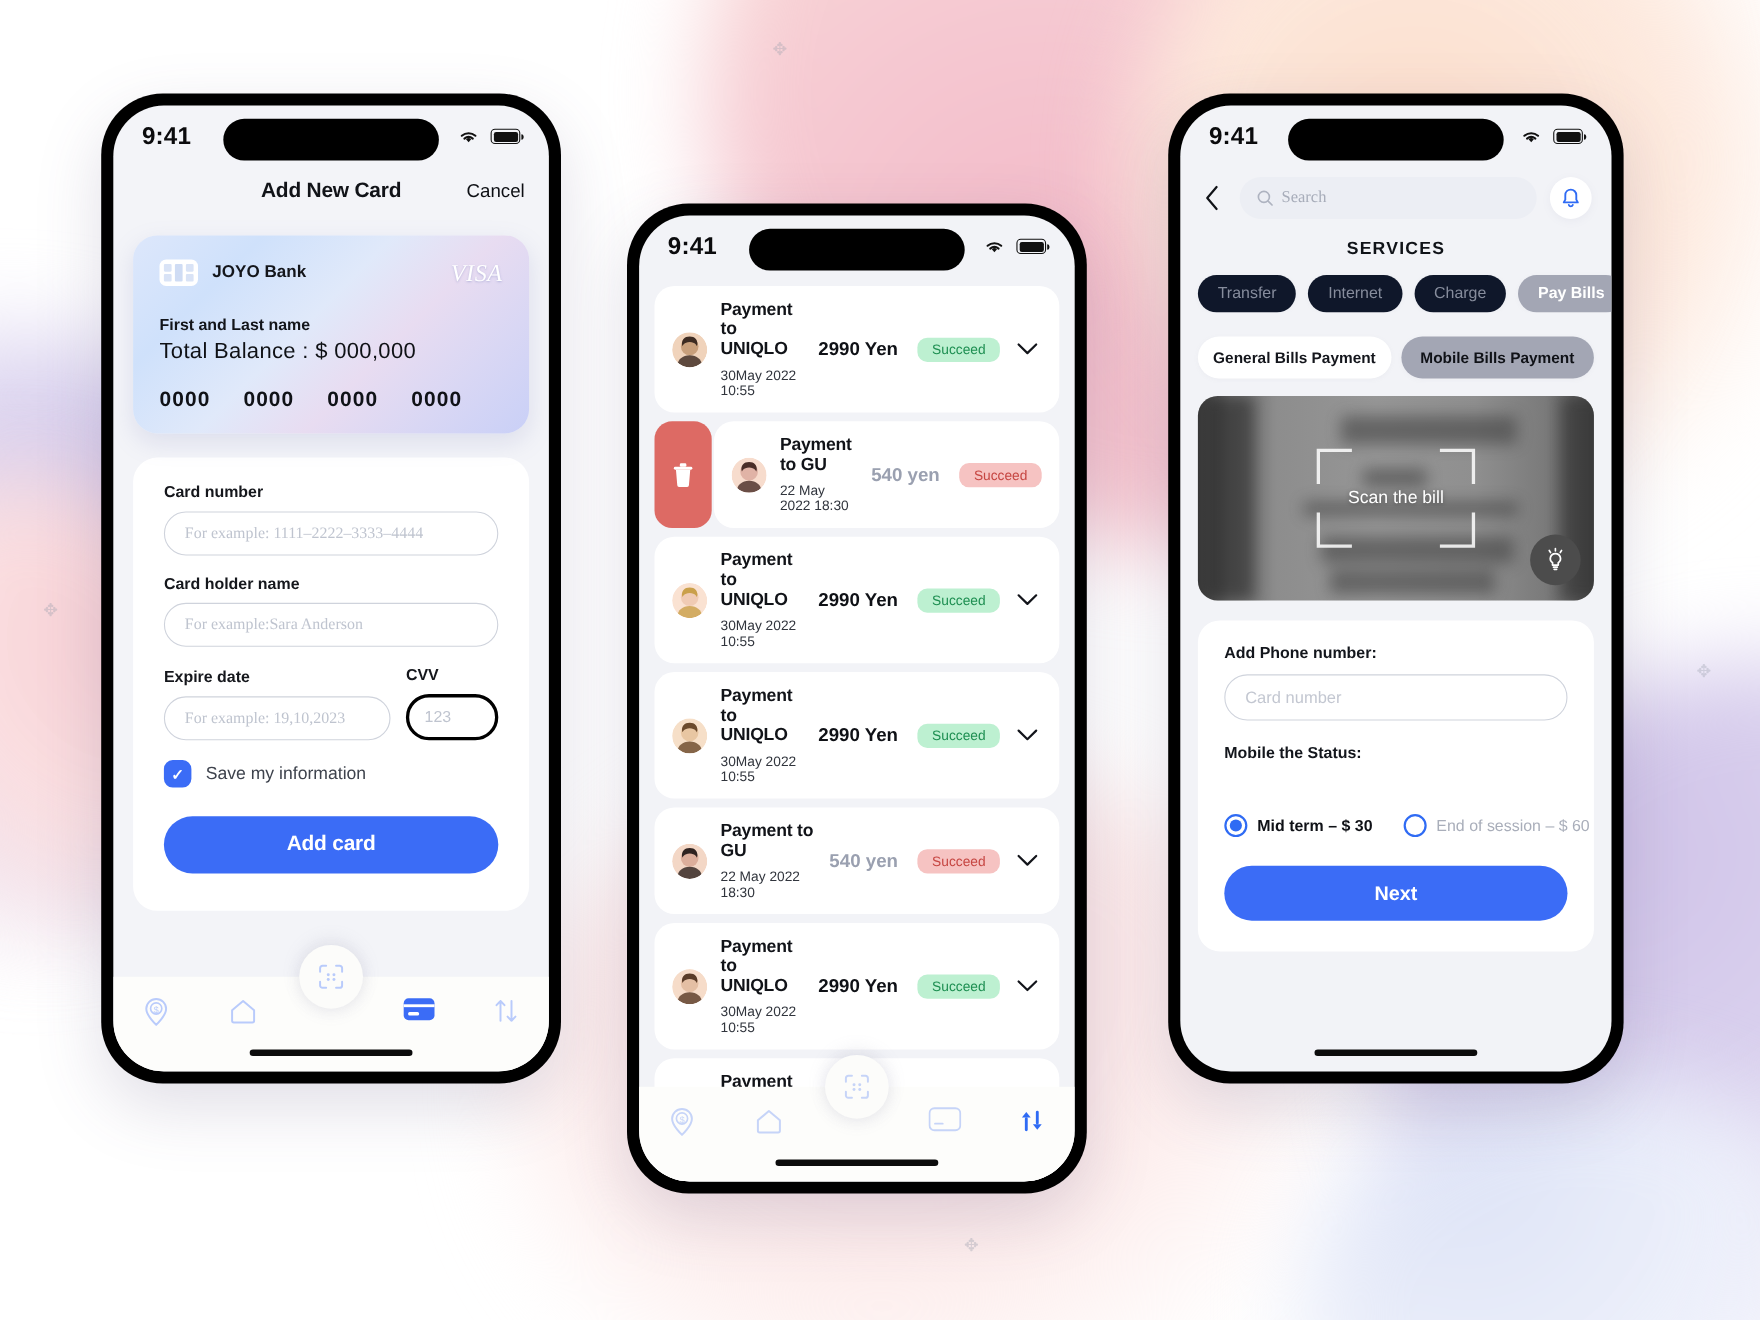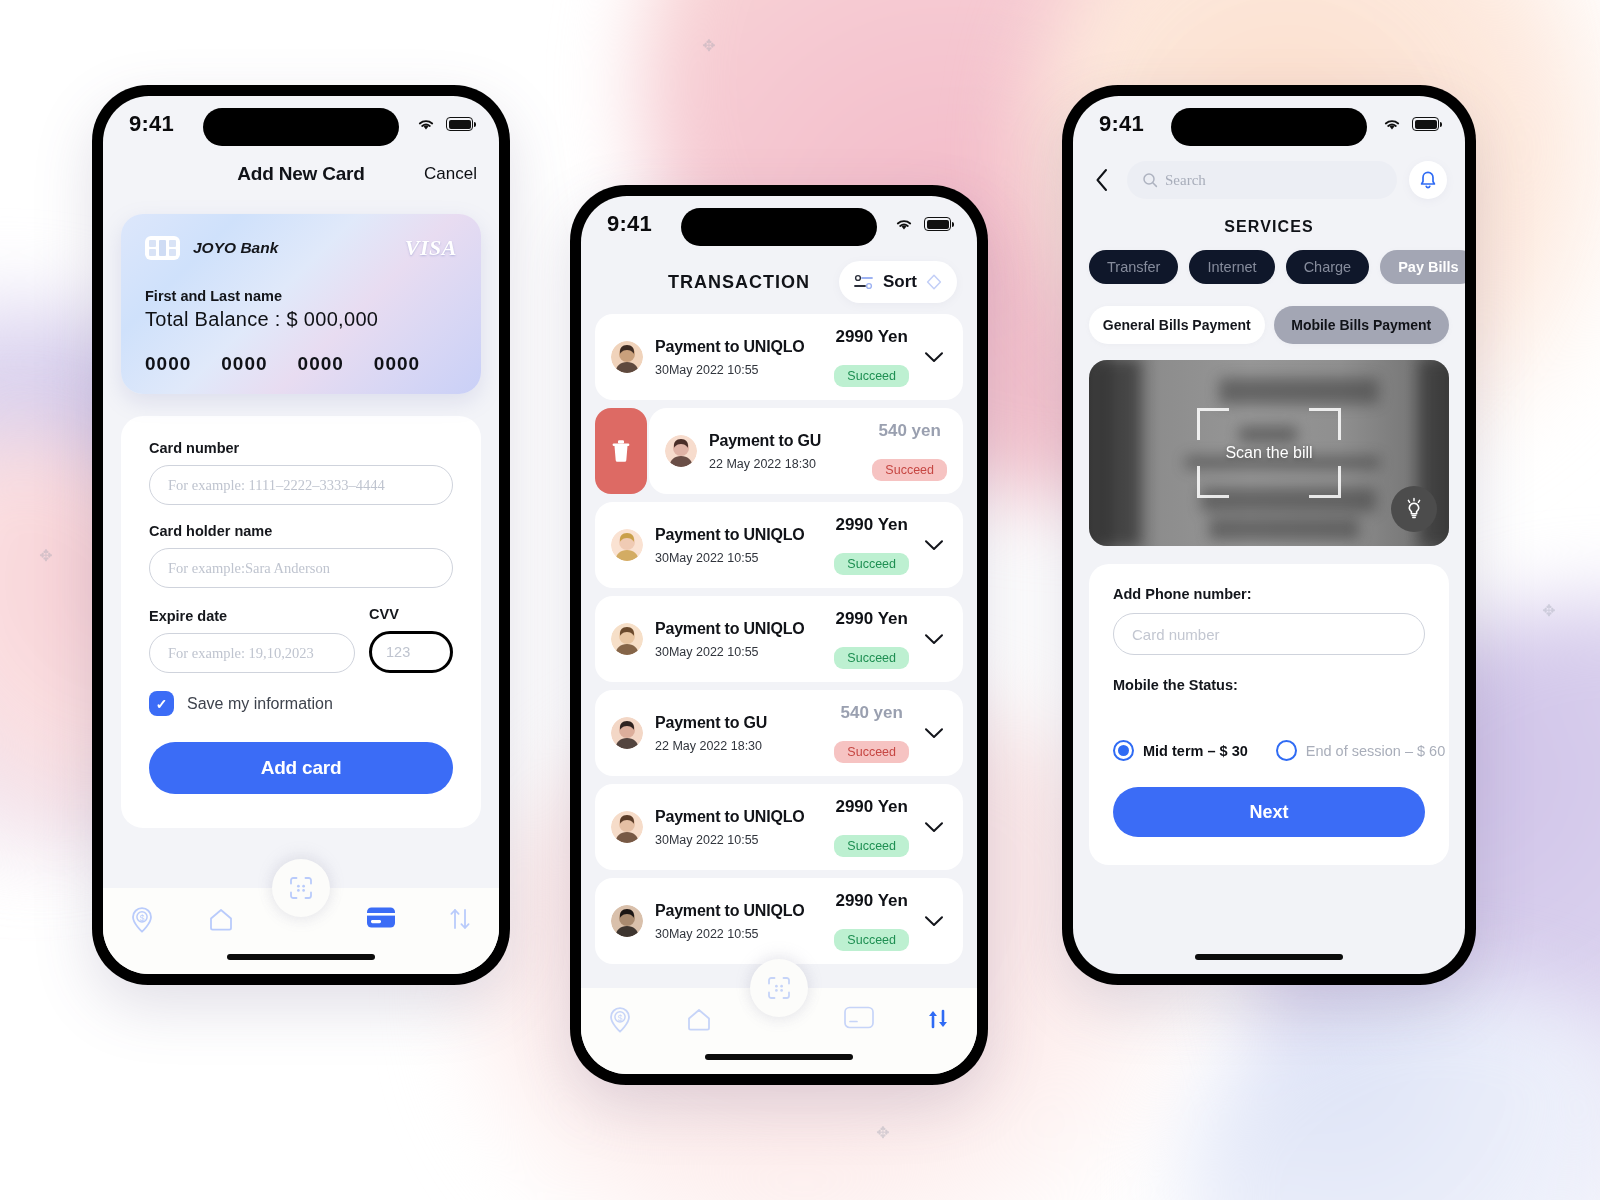--- a/index.html
+++ b/index.html
@@ -104,32 +104,32 @@
     position: absolute; right: 22px; top: 50%; transform: translateY(-50%);
     font-size: 17px; color: #0d0f14; font-weight: 400;
   }
 
   .bankcard {
     margin: 18px 18px 0; height: 180px; border-radius: 22px;
     background: linear-gradient(135deg,#dde7fb 0%, #cfe1fb 22%, #e0e9fa 44%, #e8dcf1 62%, #d9d7f4 80%, #c9d0f7 100%);
     padding: 22px 24px 18px; position: relative; overflow: hidden;
     box-shadow: 0 8px 22px rgba(120,130,190,.18);
   }
-  .bc-top { display: flex; align-items: center; gap: 13px; font-style: italic; }
+  .bc-top { display: flex; align-items: center; gap: 13px; }
   .bc-chip {
     width: 35px; height: 24px; border-radius: 6px; background: #fff;
     display: grid; grid-template-columns: 1fr 1fr 1fr; grid-template-rows: 1fr 1fr;
     gap: 2.5px; padding: 4px;
   }
   .bc-chip span { background: #d9e3f6; border-radius: 1px; }
   .bc-chip span:nth-child(2) { grid-row: span 2; background:#cfdcf4; }
   .bc-bank { font-size: 15.5px; font-weight: 600; color: #14161b; }
   .bc-visa {
     position: absolute; right: 24px; top: 21px;
-    font-size: 22px; font-weight: 700; font-style: italic; letter-spacing: .5px;
+    font-size: 22px; font-weight: 400; font-style: italic; letter-spacing: .5px;
     color: #ffffff; text-shadow: 0 1px 2px rgba(120,130,190,.45);
     font-family: "Liberation Serif", serif;
   }
   .bc-name { margin-top: 28px; font-size: 14.5px; font-weight: 600; color: #13151a; }
   .bc-balance { margin-top: 4px; font-size: 20px; font-weight: 500; color: #0f1115; letter-spacing: .3px; }
   .bc-digits { margin-top: 22px; display: flex; gap: 30px; font-size: 19px; font-weight: 700; color: #101217; letter-spacing: 1px; }
 
   .formcard {
     margin: 22px 18px 0; background: #fff; border-radius: 22px;
     padding: 24px 28px 34px;
@@ -210,21 +210,21 @@
   .txrow.swiped { margin-left: 54px; border-radius: 18px; }
   .del-btn {
     position: absolute; left: -54px; top: 0; width: 52px; height: 100%;
     background: #dd6a64; border-radius: 16px;
     display: flex; align-items: center; justify-content: center;
   }
   .avatar { width: 32px; height: 32px; border-radius: 50%; flex: 0 0 32px; overflow: hidden; }
   .tx-mid { flex: 1; min-width: 0; }
   .tx-to { font-size: 16px; font-weight: 700; color: #111318; letter-spacing: -.2px; }
   .tx-date { margin-top: 7px; font-size: 12.5px; color: #31353d; }
-  .tx-right { text-align: center; display: flex; flex-direction: column; align-items: center; gap: 18px; }
+  .tx-right { text-align: center; display: flex; align-items: center; gap: 18px; }
   .tx-amt { font-size: 17px; font-weight: 700; color: #0f1116; white-space: nowrap; }
   .tx-amt.muted { color: #9aa0b0; font-weight: 600; }
   .pill { font-size: 12.5px; padding: 4px 13px; border-radius: 9px; font-weight: 500; }
   .pill.green { background: #bdf0d1; color: #1e8f52; }
   .pill.red { background: #f6c3c2; color: #c64642; }
   .chev { width: 26px; flex: 0 0 26px; display: flex; justify-content: center; color: #13151b; }
 
   
   #phone3 { left: 1062px; top: 85px; width: 414px; height: 900px; }
   #phone3 .screen { background: #f2f3f7; }
@@ -449,35 +449,20 @@
           <path d="M11 13.4 13.4 10.6a3.6 3.6 0 0 0-4.8 0Z" fill="#111"></path>
           <path d="M4.8 7.4a9.6 9.6 0 0 1 12.4 0" stroke="#111" stroke-width="1.9" fill="none" stroke-linecap="round"></path>
           <path d="M7.2 10a6.1 6.1 0 0 1 7.6 0" stroke="#111" stroke-width="1.9" fill="none" stroke-linecap="round"></path>
         </svg>
         <div class="batt">
             <i></i>
           </div>
       </div>
     </div>
 
-    <div class="p2-header">
-      <div class="p2-title">TRANSACTION</div>
-      <div class="sortbtn">
-        <svg width="22" height="18" viewBox="0 0 22 18">
-          <circle cx="5" cy="5" r="2.4" fill="none" stroke="#2b2f3a" stroke-width="1.4"></circle>
-          <path d="M9 5h10" stroke="#9db2f2" stroke-width="1.8" stroke-linecap="round"></path>
-          <circle cx="16" cy="13" r="2.4" fill="none" stroke="#9db2f2" stroke-width="1.4"></circle>
-          <path d="M2 13h10" stroke="#2b2f3a" stroke-width="1.8" stroke-linecap="round"></path>
-        </svg>
-        <span class="lbl">Sort</span>
-        <svg width="18" height="18" viewBox="0 0 18 18">
-          <path d="M9 2.2 15.4 9 9 15.8 2.6 9Z" fill="none" stroke="#c3cff7" stroke-width="1.5" stroke-linejoin="round"></path>
-        </svg>
-      </div>
-    </div>
 
     <div class="txlist" id="tx-list">
         <div class="txrow">
 
     <div class="avatar"><svg viewBox="0 0 32 32" width="32" height="32">
     <defs>
                 <clipPath id="cl0">
                   <circle cx="16" cy="16" r="16"></circle>
                 </clipPath>
               </defs>

